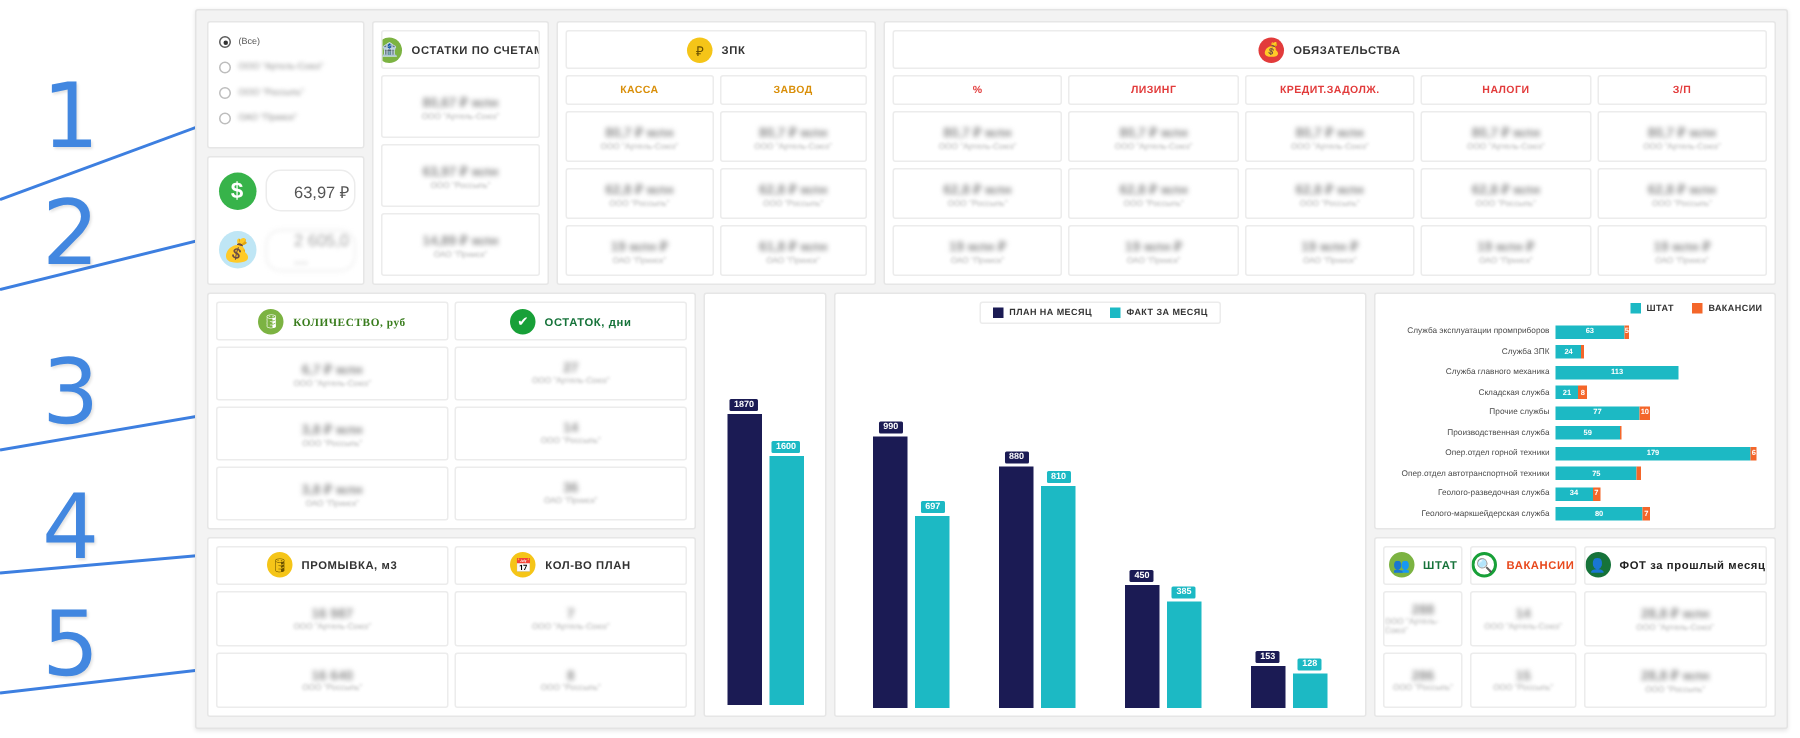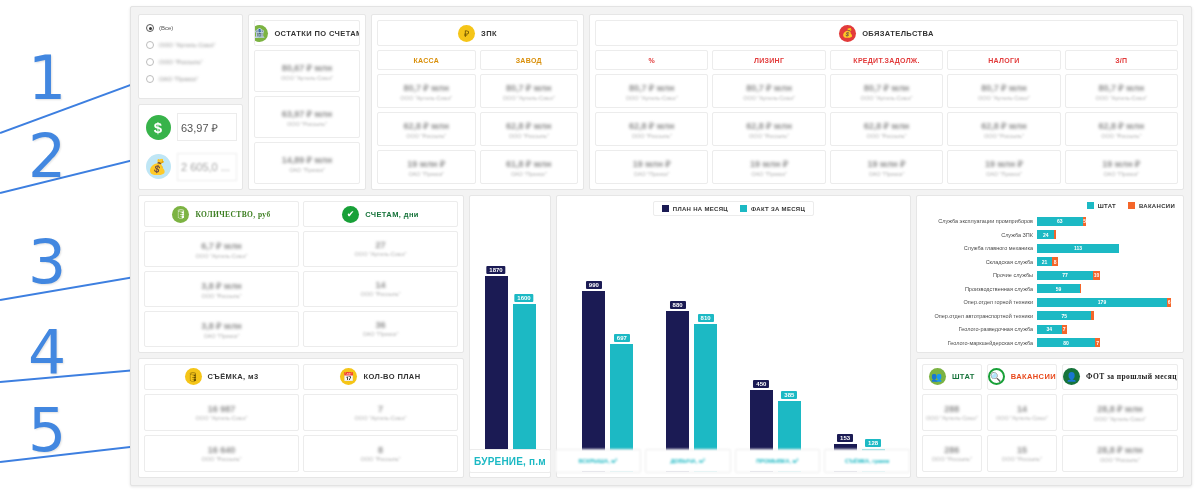--- a/index.html
+++ b/index.html
@@ -104,22 +104,22 @@
     flex: 0 0 auto;
   }
   .money-icon .bubble {
     width: 25px; height: 25px; border-radius: 50%;
     display: flex; align-items: center; justify-content: center;
     font-size: 15px; font-weight: bold;
   }
   .bubble-dollar { background: #37b34a; color: #fff; }
   .bubble-gold { background: #bfe6f5; color: #e8b93c; font-size: 14px; }
   .money-val-box {
-    flex: 1; height: 28px; border: 1px solid #ececec; border-radius: 0;
-    display: flex; align-items: center; padding-left: 3px;
+    flex: 1; height: 28px; border: 1px solid #ececec; border-radius: 10px;
+    display: flex; align-items: center; padding-left: 18px;
     font-size: 11px; color: #555;
   }
   .money-val-box.blurred { filter: blur(1.3px); color: #a5a5a5; }
 
   .left-stack { width: 105px; display: flex; flex-direction: column; gap: 5px; }
 
   
   .colgrp { display: flex; gap: 4px; flex: 1; }
   .col { display: flex; flex-direction: column; gap: 4px; flex: 1; }
 
@@ -419,21 +419,21 @@
                     <div class="val-sub">ООО "Россыпь"</div>
                   </div>
                   <div class="tile val-tile">
                     <div class="val-big">3,8 ₽ млн</div>
                     <div class="val-sub">ОАО "Прииск"</div>
                   </div>
                 </div>
                 <div class="col">
                   <div class="tile hdr-tile">
                     <span class="ic ic-green2">✔</span>
-                    <span class="hdr-label" style="color: rgb(22, 115, 58);">СЧЕТАМ, дни</span>
+                    <span class="hdr-label" style="color: rgb(22, 115, 58);">ОСТАТОК, дни</span>
                   </div>
                   <div class="tile val-tile">
                     <div class="val-big">27</div>
                     <div class="val-sub">ООО "Артель-Союз"</div>
                   </div>
                   <div class="tile val-tile">
                     <div class="val-big">14</div>
                     <div class="val-sub">ООО "Россыпь"</div>
                   </div>
                   <div class="tile val-tile">
@@ -441,21 +441,21 @@
                     <div class="val-sub">ОАО "Прииск"</div>
                   </div>
                 </div>
               </div>
         </div>
         <div class="panel" style="flex:1">
           <div class="colgrp" id="stock-grid">
                 <div class="col">
                   <div class="tile hdr-tile">
                     <span class="ic ic-yellow">🛢</span>
-                    <span class="hdr-label" style="color: rgb(51, 51, 51);">СЪЁМКА, м3</span>
+                    <span class="hdr-label" style="color: rgb(51, 51, 51);">ПРОМЫВКА, м3</span>
                   </div>
                   <div class="tile val-tile">
                     <div class="val-big">16 987</div>
                     <div class="val-sub">ООО "Артель-Союз"</div>
                   </div>
                   <div class="tile val-tile">
                     <div class="val-big">16 640</div>
                     <div class="val-sub">ООО "Россыпь"</div>
                   </div>
                 </div>
@@ -693,39 +693,32 @@
                     <div class="val-sub">ООО "Артель-Союз"</div>
                   </div>
                   <div class="tile val-tile">
                     <div class="val-big">15</div>
                     <div class="val-sub">ООО "Россыпь"</div>
                   </div>
                 </div>
                 <div class="col">
                   <div class="tile hdr-tile">
                     <span class="ic ic-darkgreen">👤</span>
-                    <span class="hdr-label" style="color: rgb(34, 34, 34); font-family: Liberation Serif, serif;">ФОТ за прошлый месяц</span>
+                    <span class="hdr-label" style="color: rgb(34, 34, 34);">ФОТ за прошлый месяц</span>
                   </div>
                   <div class="tile val-tile">
                     <div class="val-big">28,8 ₽ млн</div>
                     <div class="val-sub">ООО "Артель-Союз"</div>
                   </div>
                   <div class="tile val-tile">
                     <div class="val-big">28,8 ₽ млн</div>
                     <div class="val-sub">ООО "Россыпь"</div>
                   </div>
                 </div>
               </div>
         </div>
       </div>
     </div>
 
-    <div class="axis-row" id="axis-row" style="position:absolute; left:338px; bottom:12px; width:441px;">
-          <div class="axis-tile axis-main">БУРЕНИЕ, п.м</div>
-          <div class="axis-tile" style="flex: 1 1 0%;">ВСКРЫША, м³</div>
-          <div class="axis-tile" style="flex: 1 1 0%;">ДОБЫЧА, м³</div>
-          <div class="axis-tile" style="flex: 1 1 0%;">ПРОМЫВКА, м³</div>
-          <div class="axis-tile" style="flex: 1 1 0%;">СЪЁМКА, грамм</div>
-        </div>
 
   </div>
   </div>
 </div>
 
 </body></html>

